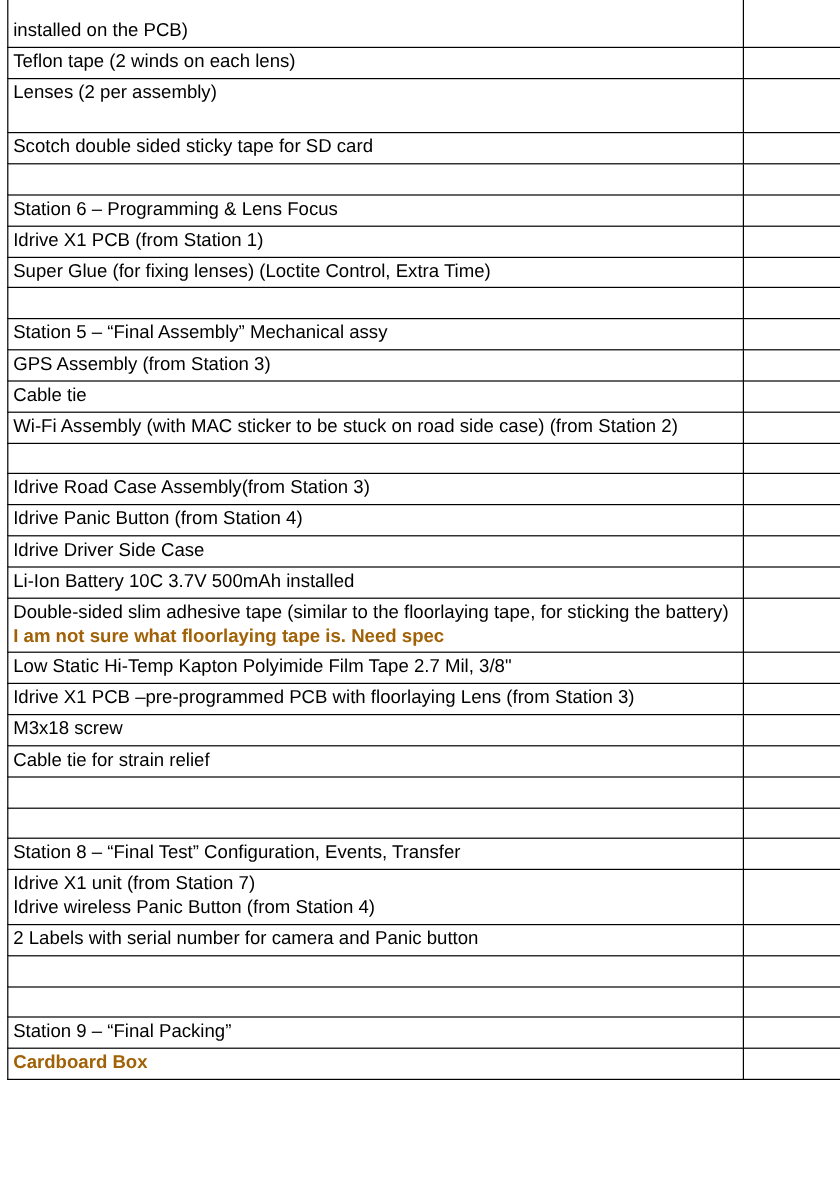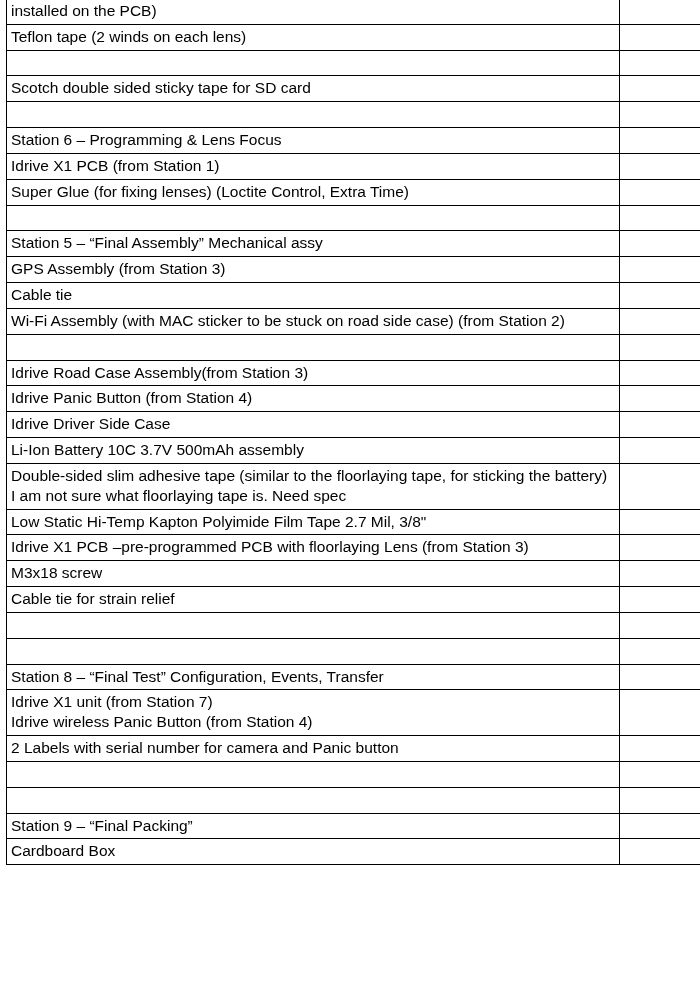--- a/index.html
+++ b/index.html
@@ -35,29 +35,30 @@
   td.desc {
     width: 604px;
   }
   td.qty {
     width: 84px;
   }
   .bold {
     font-weight: normal;
   }
   .red {
-    color: #000000;
+    color: #a16207;
+    font-weight: bold;
   }
   .empty-row td {
     height: 17px;
   }
   
   tr.clipped td {
     border-top: none;
-    padding-top: 1px;
+    padding-top: 16px;
   }
 </style>
 </head>
 <body>
 
 <div class="doc">
   <table class="bom">
     <tbody id="table-body">
         <tr class="clipped">
           <td class="desc">
@@ -66,20 +67,21 @@
           <td class="qty">&nbsp;</td>
         </tr>
         <tr>
           <td class="desc">
             <div><span>Teflon tape (2 winds on each lens)</span></div>
           </td>
           <td class="qty">&nbsp;</td>
         </tr>
         <tr>
           <td class="desc">
+            <div><span>Lenses (2 per assembly)</span></div>
             <div>&nbsp;</div>
           </td>
           <td class="qty">&nbsp;</td>
         </tr>
         <tr>
           <td class="desc">
             <div><span>Scotch double sided sticky tape for SD card</span></div>
           </td>
           <td class="qty">&nbsp;</td>
         </tr>
@@ -150,21 +152,21 @@
           <td class="qty">&nbsp;</td>
         </tr>
         <tr>
           <td class="desc">
             <div><span>Idrive Driver Side Case</span></div>
           </td>
           <td class="qty">&nbsp;</td>
         </tr>
         <tr>
           <td class="desc">
-            <div><span>Li-Ion Battery 10C 3.7V 500mAh assembly</span></div>
+            <div><span>Li-Ion Battery 10C 3.7V 500mAh installed</span></div>
           </td>
           <td class="qty">&nbsp;</td>
         </tr>
         <tr>
           <td class="desc">
             <div><span>Double-sided slim adhesive tape (similar to the floorlaying tape, for sticking the battery) </span><span class="red">I am not sure what floorlaying tape is. Need spec</span></div>
           </td>
           <td class="qty">&nbsp;</td>
         </tr>
         <tr>

